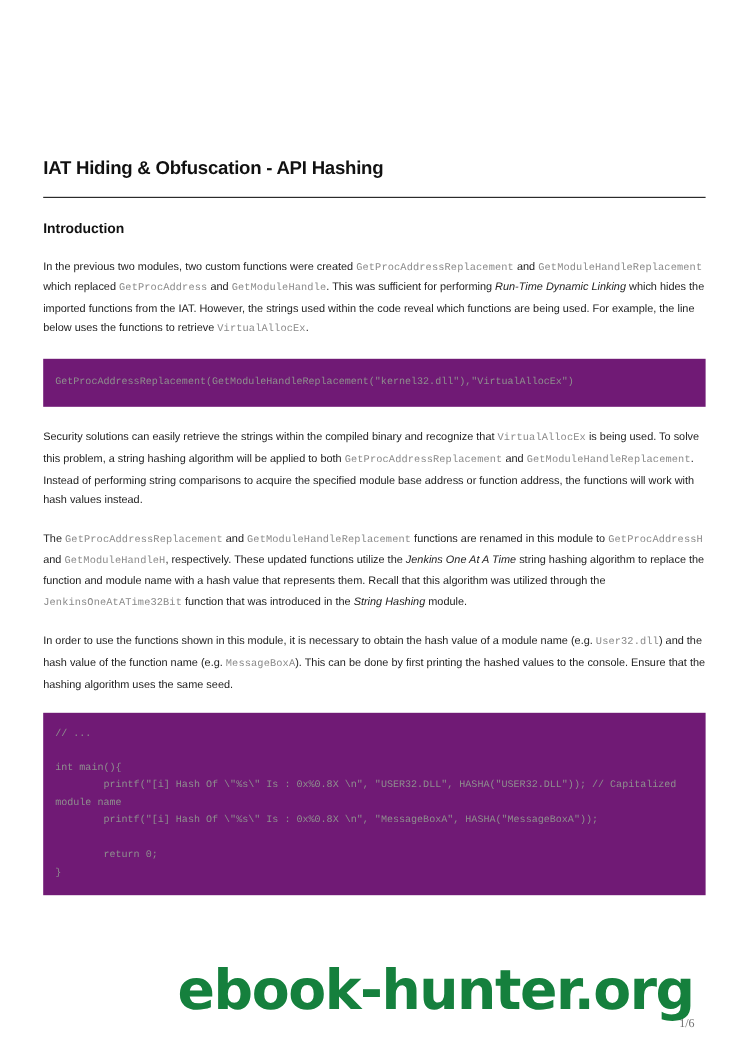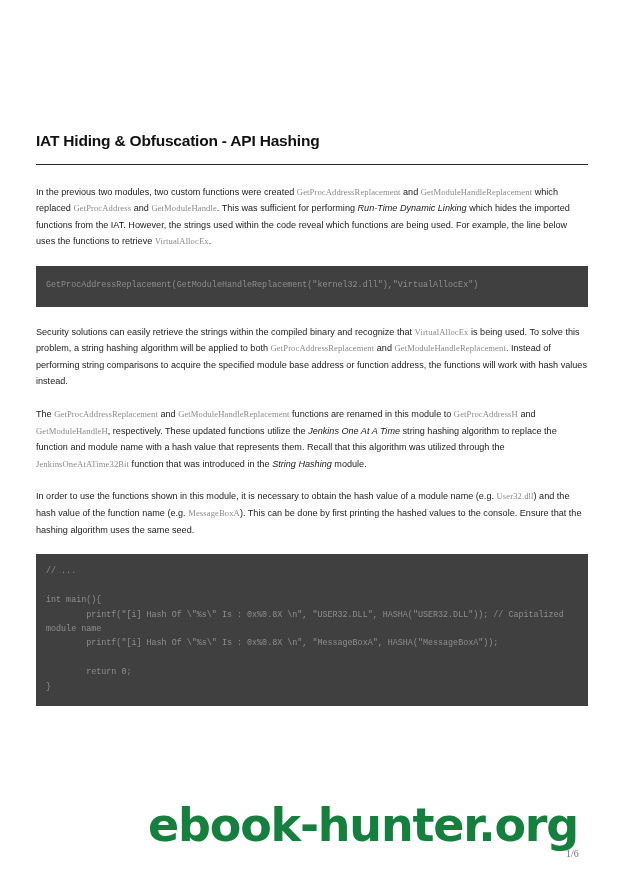--- a/index.html
+++ b/index.html
@@ -63,31 +63,31 @@
   p.body-text {
     font-size: 9.1px;
     line-height: 1.82;
     color: #222222;
     margin: 0 0 16px 0;
     width: 552px;
     text-align: left;
   }
 
   code.inline {
-    font-family: Liberation Serif, serif;
+    font-family: Liberation Mono, monospace;
     font-size: 8.6px;
     color: #8a8a8a;
     letter-spacing: 0.1px;
     white-space: nowrap;
   }
 
   em.it { font-style: italic; }
 
   .code-block {
-    background: #404040;
+    background: #701a75;
     width: 552px;
     box-sizing: border-box;
     padding: 10px 10px 12px 10px;
     margin: 0 0 17px 0;
     font-family: "Liberation Mono", "DejaVu Sans Mono", monospace;
     font-size: 8.4px;
     line-height: 1.72;
     color: #8e8e8e;
     white-space: pre-wrap;
     word-break: break-word;
@@ -127,20 +127,21 @@
 </style>
 </head>
 <body>
 
 <div class="page">
 
   <h1 class="doc-title">IAT Hiding &amp; Obfuscation - API Hashing</h1>
 
   <hr class="title-rule">
 
+  <h2 class="section-heading">Introduction</h2>
 
   <p class="body-text"><span>In the previous two modules, two custom functions were created </span><code class="inline">GetProcAddressReplacement</code><span> and </span><code class="inline">GetModuleHandleReplacement</code><span> which replaced </span><code class="inline">GetProcAddress</code><span> and </span><code class="inline">GetModuleHandle</code><span>. This was sufficient for performing </span><em class="it">Run-Time Dynamic Linking</em><span> which hides the imported functions from the IAT. However, the strings used within the code reveal which functions are being used. For example, the line below uses the functions to retrieve </span><code class="inline">VirtualAllocEx</code><span>.</span></p>
 
   <div class="code-block single-line"><span class="code-text">GetProcAddressReplacement(GetModuleHandleReplacement("kernel32.dll"),"VirtualAllocEx")</span></div>
 
   <p class="body-text"><span>Security solutions can easily retrieve the strings within the compiled binary and recognize that </span><code class="inline">VirtualAllocEx</code><span> is being used. To solve this problem, a string hashing algorithm will be applied to both </span><code class="inline">GetProcAddressReplacement</code><span> and </span><code class="inline">GetModuleHandleReplacement</code><span>. Instead of performing string comparisons to acquire the specified module base address or function address, the functions will work with hash values instead.</span></p>
 
 
   <p class="body-text"><span>The </span><code class="inline">GetProcAddressReplacement</code><span> and </span><code class="inline">GetModuleHandleReplacement</code><span> functions are renamed in this module to </span><code class="inline">GetProcAddressH</code><span> and </span><code class="inline">GetModuleHandleH</code><span>, respectively. These updated functions utilize the </span><em class="it">Jenkins One At A Time</em><span> string hashing algorithm to replace the function and module name with a hash value that represents them. Recall that this algorithm was utilized through the </span><code class="inline">JenkinsOneAtATime32Bit</code><span> function that was introduced in the </span><em class="it">String Hashing</em><span> module.</span></p>
 

